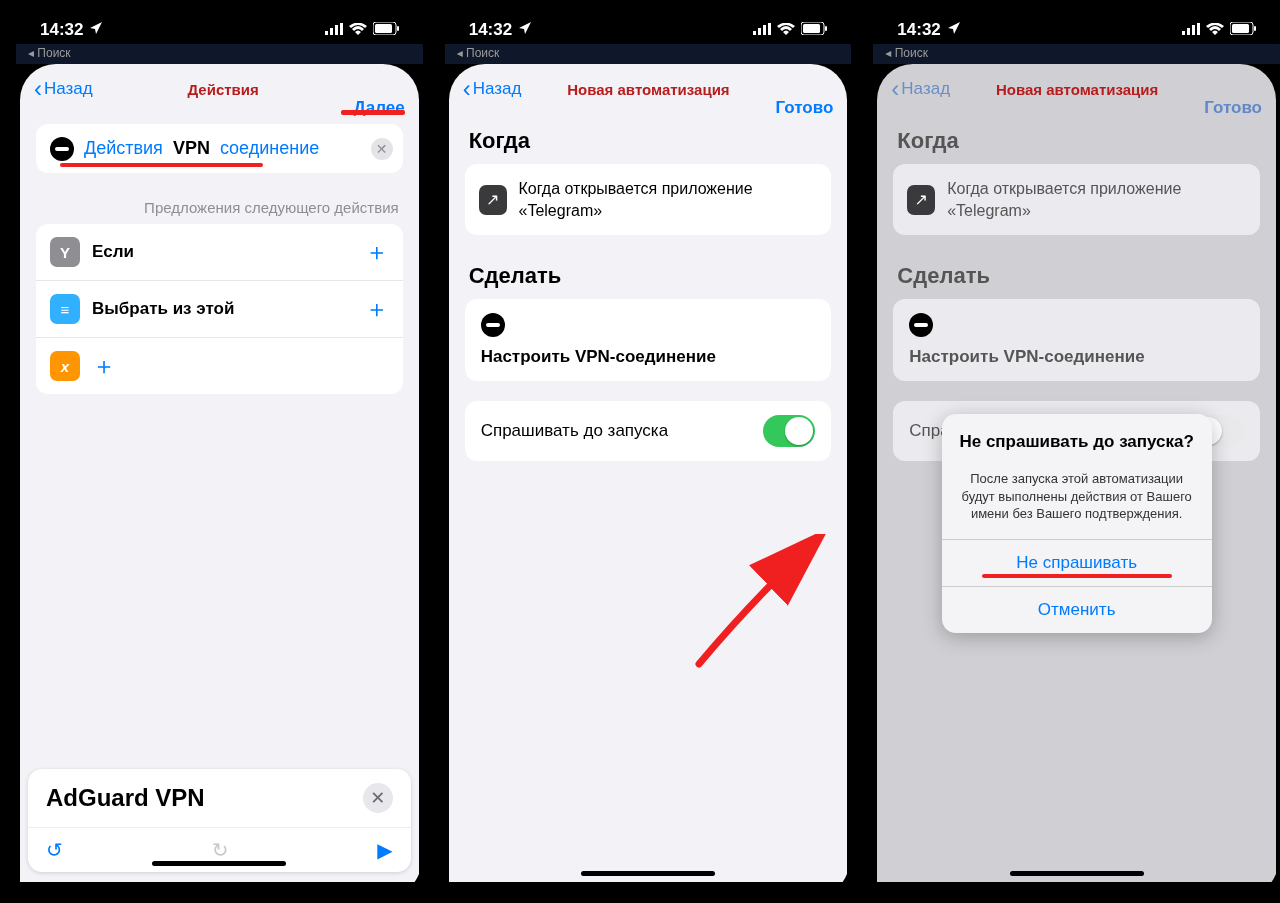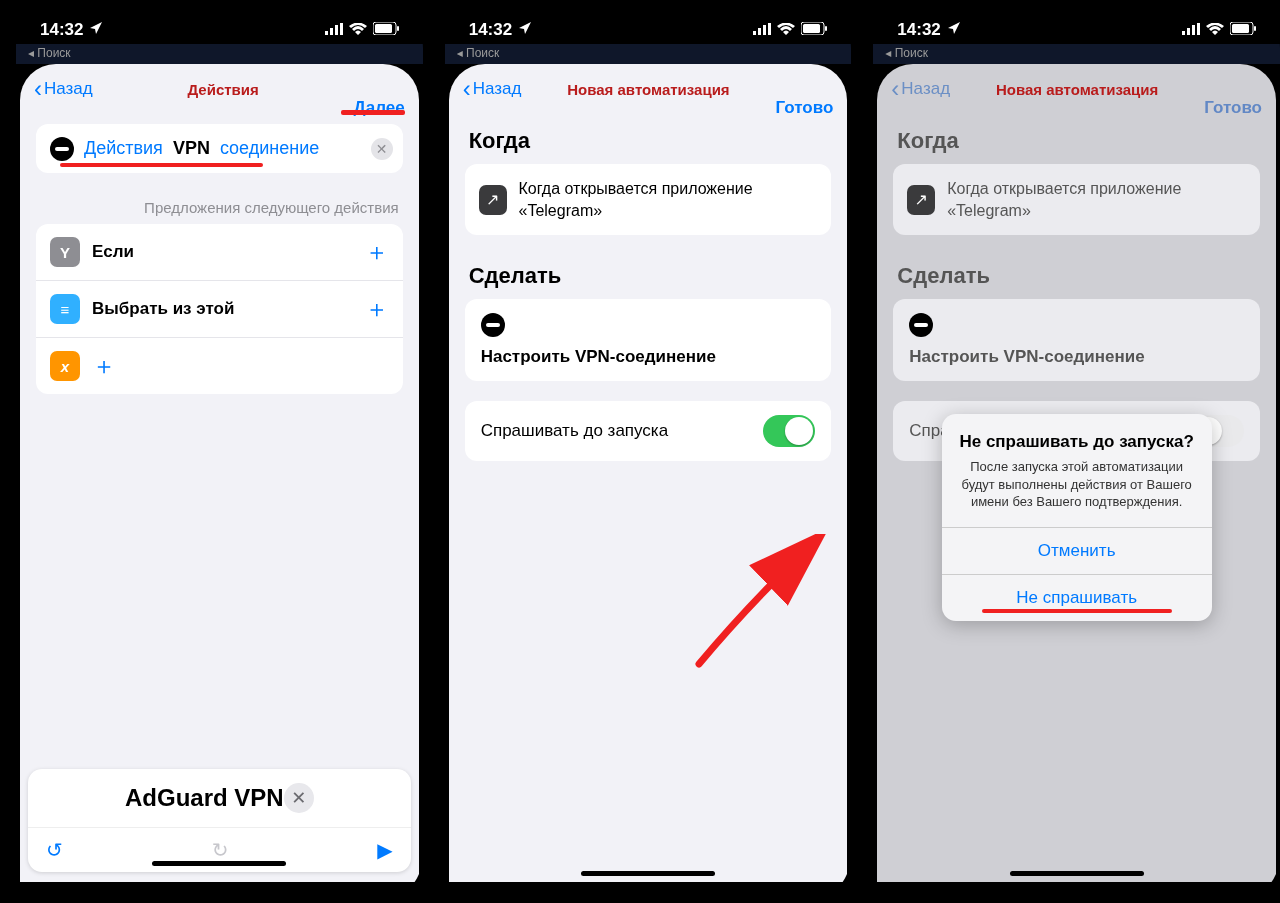--- a/index.html
+++ b/index.html
@@ -25,21 +25,21 @@
 
   .section-label { color: #8e8e93; font-size: 15px; padding: 16px 20px 8px; text-align: right; }
   .list1 { margin: 0 16px; background: #fff; border-radius: 12px; overflow: hidden; }
   .row { display: flex; align-items: center; padding: 12px 14px; border-bottom: 1px solid #e5e5ea; }
   .row:last-child { border-bottom: none; }
   .row-icon { width: 30px; height: 30px; border-radius: 7px; margin-right: 12px; display: flex; align-items: center; justify-content: center; color: #fff; font-size: 15px; font-weight: 700; }
   .row-label { flex: 1; font-size: 17px; font-weight: 600; color: #000; }
   .row-plus { color: #007aff; font-size: 24px; font-weight: 400; }
 
   .bottom-bar { position: absolute; left: 8px; right: 8px; bottom: 10px; background: #fff; border-radius: 14px; box-shadow: 0 1px 4px rgba(0,0,0,0.15); }
-  .bb-top { display: flex; align-items: center; justify-content: center; padding: 14px 18px; border-bottom: 1px solid #eee; }
+  .bb-top { display: flex; align-items: center; justify-content: space-between; padding: 14px 18px; border-bottom: 1px solid #eee; }
   .bb-title { font-size: 24px; font-weight: 700; }
   .bb-x { width: 30px; height: 30px; border-radius: 50%; background: #e8e8ec; display: flex; align-items: center; justify-content: center; color: #6b6b70; font-size: 18px; }
   .bb-bot { display: flex; justify-content: space-between; align-items: center; padding: 10px 18px; }
   .undo { color: #007aff; font-size: 20px; }
   .redo { color: #c7c7cc; font-size: 20px; }
   .play { color: #007aff; font-size: 20px; }
   .home-indicator { position: absolute; bottom: 6px; left: 50%; transform: translateX(-50%); width: 134px; height: 5px; background: #000; border-radius: 3px; }
 
   .section-h { font-size: 22px; font-weight: 700; padding: 14px 20px 10px; }
   .card { background: #fff; border-radius: 12px; margin: 0 16px 14px; padding: 14px; }
@@ -61,21 +61,21 @@
   .arrow-svg { position: absolute; top: 470px; left: 220px; pointer-events: none; }
 
   .pane.dim { background: #cfcfd4; }
   .dim .card, .dim .do-card, .dim .toggle-card { background: #ebebef; }
   .dim .nav-left { color: #6b8fc5; }
   .dim .nav-right { color: #6288c5; }
   .dim .section-h, .dim .card-text, .dim .do-title, .dim .toggle-label { color: #555; }
 
   .modal { position: absolute; top: 350px; left: 50%; transform: translateX(-50%); width: 270px; background: #f4f4f6; border-radius: 14px; overflow: hidden; box-shadow: 0 4px 20px rgba(0,0,0,0.25); }
   .modal-body { padding: 18px 16px 16px; text-align: center; }
-  .modal-title { font-size: 17px; font-weight: 600; margin-bottom: 6px; }
+  .modal-title { font-size: 17px; font-weight: 600; margin-bottom: 18px; }
   .modal-text { font-size: 13px; color: #333; line-height: 1.35; }
   .modal-btn { border-top: 1px solid #ccc; padding: 13px; text-align: center; color: #007aff; font-size: 17px; position: relative; }
   .modal-btn.primary { font-weight: 400; }
   .modal-underline { position: absolute; left: 40px; right: 40px; bottom: 8px; height: 4px; background: #f02020; border-radius: 2px; }
 
   .red-under-nav { position: absolute; right: 14px; top: 46px; width: 64px; height: 5px; background: #f02020; border-radius: 2px; }
 </style>
 </head>
 <body>
 
@@ -278,22 +278,22 @@
     <div class="toggle-card">
       <div class="toggle-label">Спрашивать до запуска</div>
       <div class="toggle off"></div>
     </div>
 
     <div class="modal">
       <div class="modal-body">
         <div class="modal-title">Не спрашивать до запуска?</div>
         <div class="modal-text">После запуска этой автоматизации будут выполнены действия от Вашего имени без Вашего подтверждения.</div>
       </div>
-      <div class="modal-btn">Отменить</div>
       <div class="modal-btn primary">
         <span>Не спрашивать</span>
         <div class="modal-underline"></div>
       </div>
+      <div class="modal-btn">Отменить</div>
     </div>
 
     <div class="home-indicator"></div>
   </div>
 </div>
 
 </body></html>

